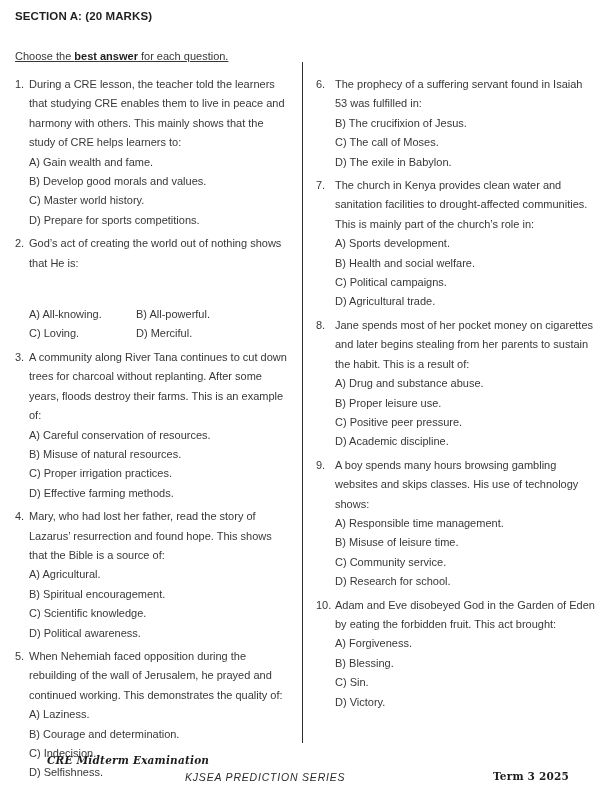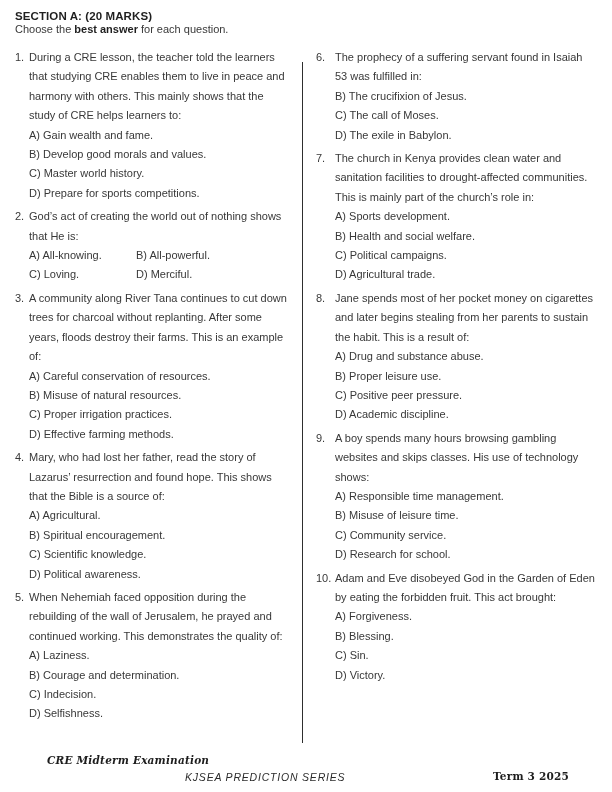--- a/index.html
+++ b/index.html
@@ -13,21 +13,21 @@
     box-sizing:border-box;
     padding:10px 16px 0 15px;
     overflow:hidden;
   }
   .section-title {
     font-size:11.5px;
     font-weight:bold;
     color:#1f1f1f;
     letter-spacing:0.1px;
   }
-  .instruction { margin-top:1px; color:#383838; }
+  .instruction { margin-top:28px; color:#383838;text-decoration:underline; }
   .instruction b { color:#1f1f1f; }
 
   .columns { display:flex; margin-top:13px; }
   .col { box-sizing:border-box; }
   .col-left  { width:287px; padding-right:14px; }
   .col-right { flex:1; padding-left:14px; }
 
   .divider {
     position:absolute;
     left:302px; top:62px;
@@ -38,20 +38,21 @@
   .question { display:flex; margin-bottom:4px; line-height:19.4px; }
   .q-num { flex-shrink:0; }
   .col-left  .q-num { width:14px; }
   .col-right .q-num { width:19px; }
   .q-body { flex:1; min-width:0; }
   .q-text { }
   .q-options { }
   .q-options.grid {
     display:grid;
     grid-template-columns:107px 1fr;
+    margin-top:32px;
   }
 
   .footer-left {
     position:absolute; left:15px; top:754px;
     font-family:"DejaVu Serif", serif;
     font-style:italic; font-weight:bold;
     font-size:10.5px; color:#1d1d1d;
     letter-spacing:0.2px;
     padding-left:32px;
   }

